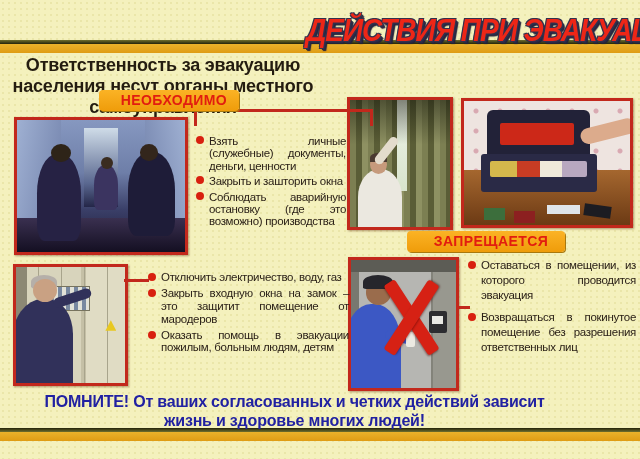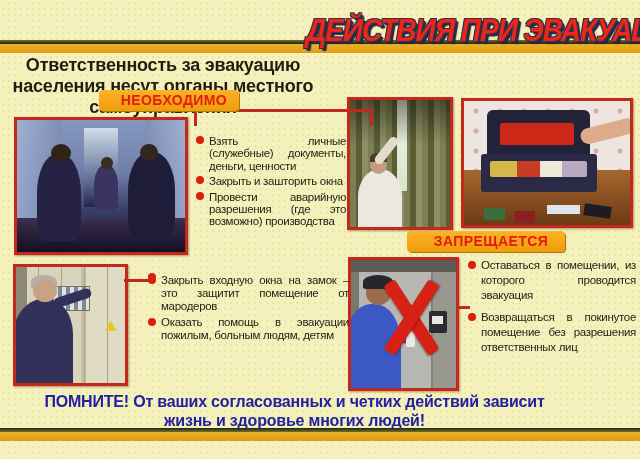--- a/index.html
+++ b/index.html
@@ -250,27 +250,28 @@
     <div class="item">
       <span class="dot"></span>
       <span>Взять личные (служебные) документы, деньги, ценности</span>
     </div>
     <div class="item">
       <span class="dot"></span>
       <span>Закрыть и зашторить окна</span>
     </div>
     <div class="item">
       <span class="dot"></span>
-      <span>Провести аварийную разрешения (где это возможно) производства</span>
+      <span>Соблюдать аварийную остановку (где это возможно) производства</span>
     </div>
   </div>
 
   <div class="blist blist-shutdown">
     <div class="item">
       <span class="dot"></span>
+      <span>Отключить электричество, воду, газ</span>
     </div>
     <div class="item">
       <span class="dot"></span>
       <span>Закрыть входную окна на замок – это защитит помещение от мародеров</span>
     </div>
     <div class="item">
       <span class="dot"></span>
       <span>Оказать помощь в эвакуации пожилым, больным людям, детям</span>
     </div>
   </div>

